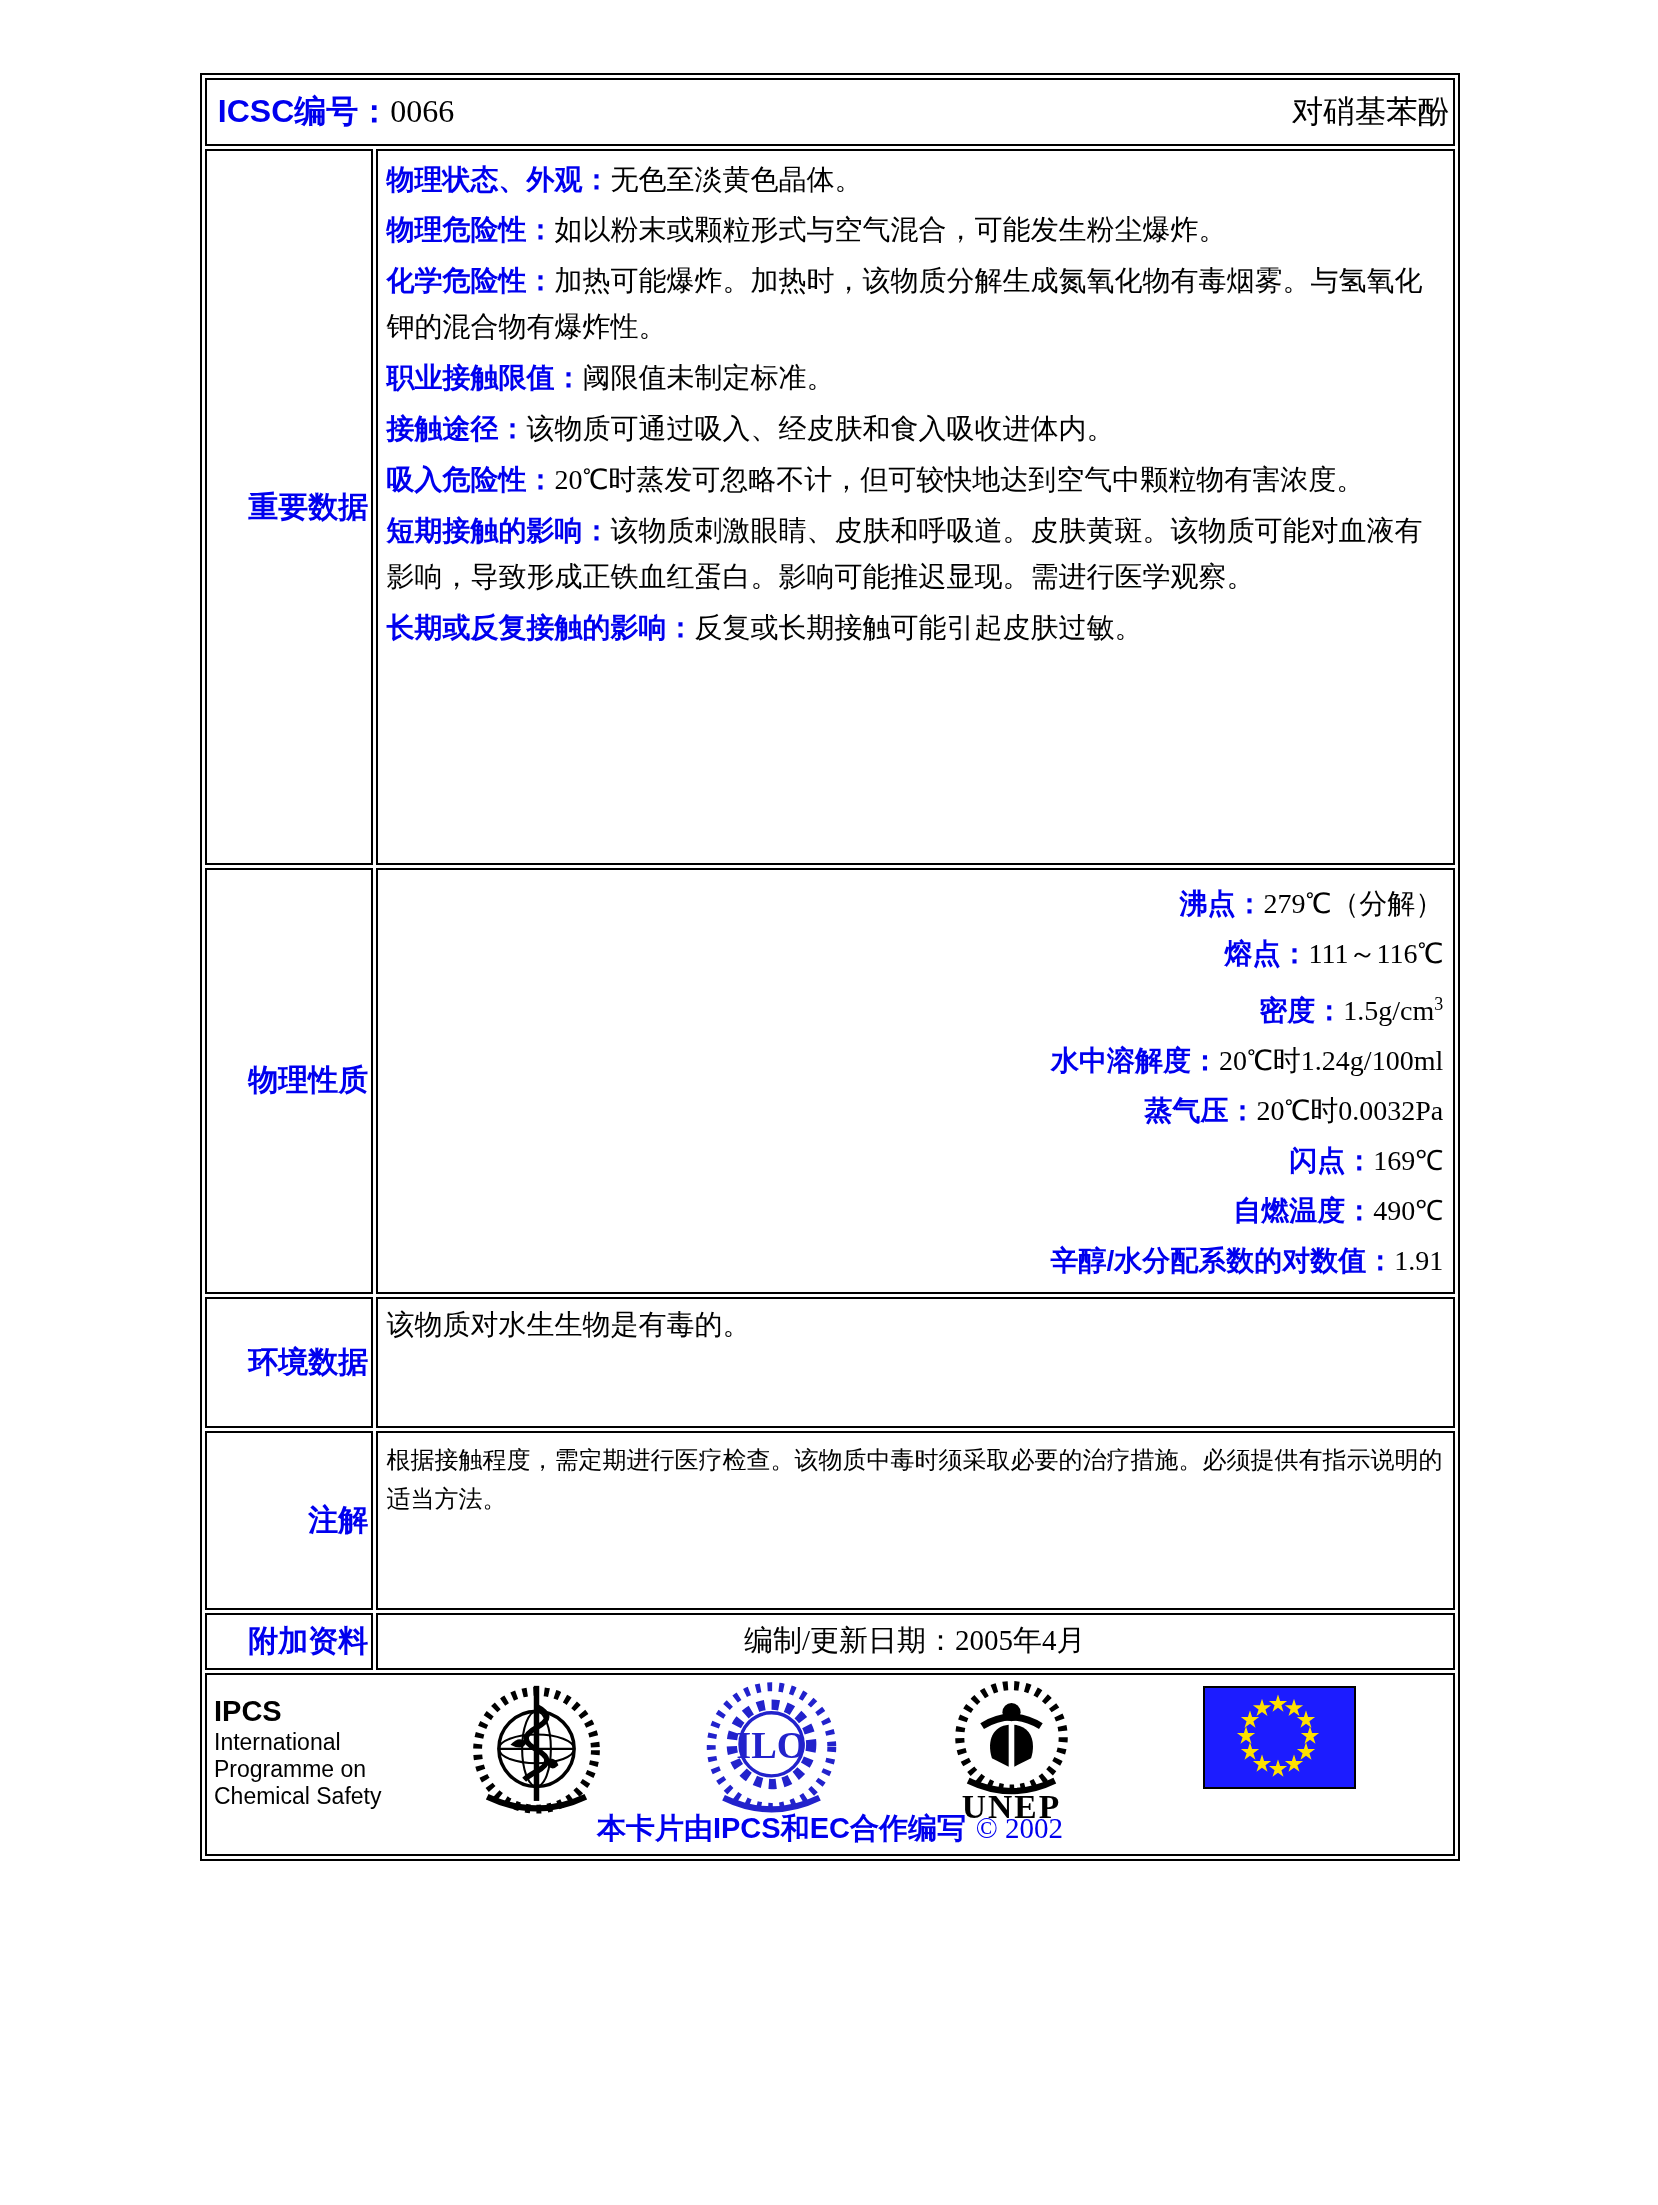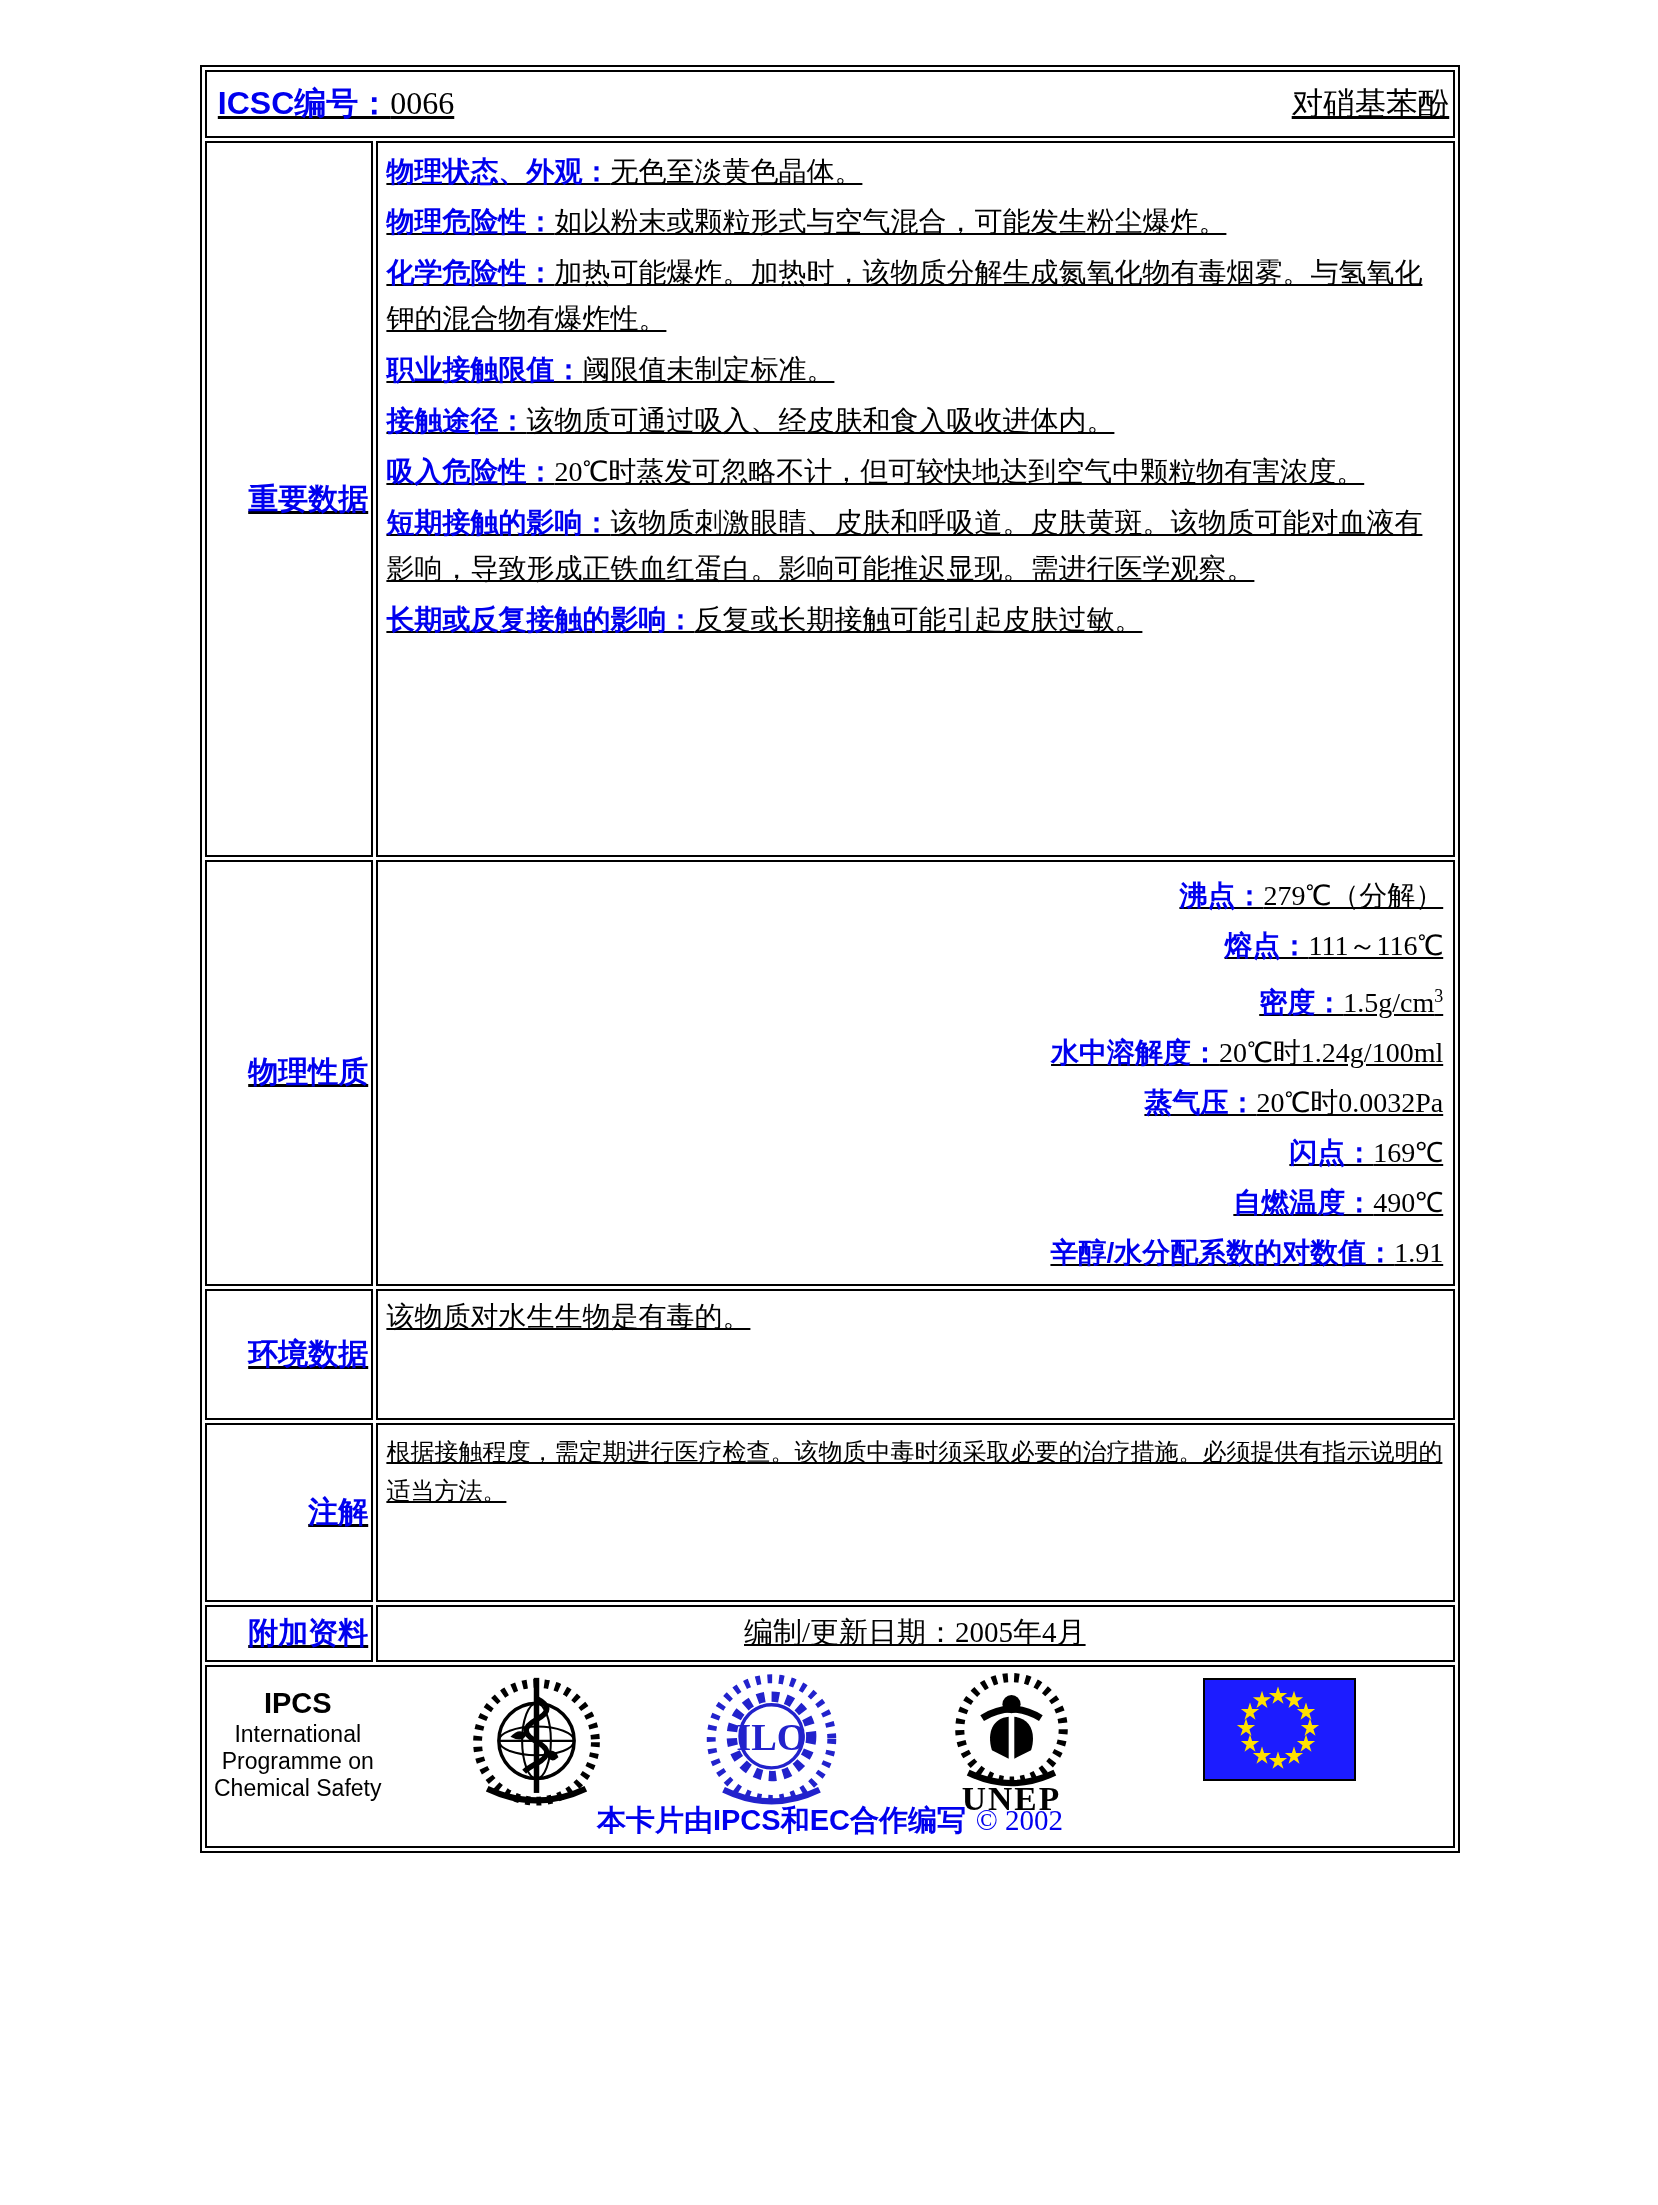--- a/index.html
+++ b/index.html
@@ -7,23 +7,23 @@
     position:relative; width:1659px; height:2205px; background:#fff;
     font-family:"Liberation Serif", serif; color:#000; overflow:hidden;
   }
   .doc-title {
     position:absolute; top:2.8px; left:0; width:100%;
     text-align:center; color:#ff0000;
     font-family:"Liberation Sans", sans-serif; font-weight:bold;
     font-size:45px; letter-spacing:18px;
   }
   table.card {
-    position:absolute; left:200px; top:65px; width:1260px;
+    position:absolute; left:200px; top:73px; width:1260px;
     border:2.1px solid #000; border-collapse:separate; border-spacing:3.5px;
-    table-layout:fixed; background:#fff;text-decoration:underline;
+    table-layout:fixed; background:#fff;
   }
   td { border:2.1px solid #000; background:#fff; vertical-align:top; }
   td.sec-label {
     vertical-align:middle; text-align:right;
     font-family:"Liberation Sans", sans-serif; font-weight:bold;
     color:#0000ee; font-size:30px; padding:0 2.8px;
   }
   .c-head { height:62px; vertical-align:middle; }
   .head-flex { display:flex; justify-content:space-between; align-items:center; padding:0 2.8px 0 9.8px; }
   .head-left { font-size:32px; }
@@ -37,21 +37,21 @@
   .c-phys { height:401px; padding:8.4px 9.8px 5.6px 8.4px; font-size:28px;text-align:right; }
   .prop { line-height:50px; }
   .prop sup { font-size:18px; }
   .c-env   { height:116px; padding:5.6px 9.8px 5.6px 8.4px; font-size:28px; line-height:41px; }
   .c-notes { height:161px; padding:8.4px 9.8px 5.6px 8.4px; font-size:24px; line-height:39px; }
   .c-add   { height:53px; vertical-align:middle; padding:0 9.8px 0 8.4px; font-size:29px;text-align:center; }
   .c-logos { height:179px; padding:0; }
   .logos-inner { position:relative; width:100%; height:179px; }
   .ipcs-block {
     position:absolute; left:7px; top:19.6px;
-    font-family:"Liberation Sans", sans-serif; color:#000;text-align:center;
+    font-family:"Liberation Sans", sans-serif; color:#000;
   }
   .ipcs-acronym { font-size:29px; font-weight:bold; line-height:35px; }
   .ipcs-line { font-size:23px; line-height:27px; }
   .logo { position:absolute; }
   .who-logo  { left:261px; top:4.2px; }
   .ilo-logo  { left:496px; top:2.8px; }
   .unep-logo { left:730px; top:5.6px; }
   .eu-flag {
     position:absolute; left:996px; top:11.2px; width:149px; height:99px;
     background:#1c1cff; border:2.1px solid #000;

